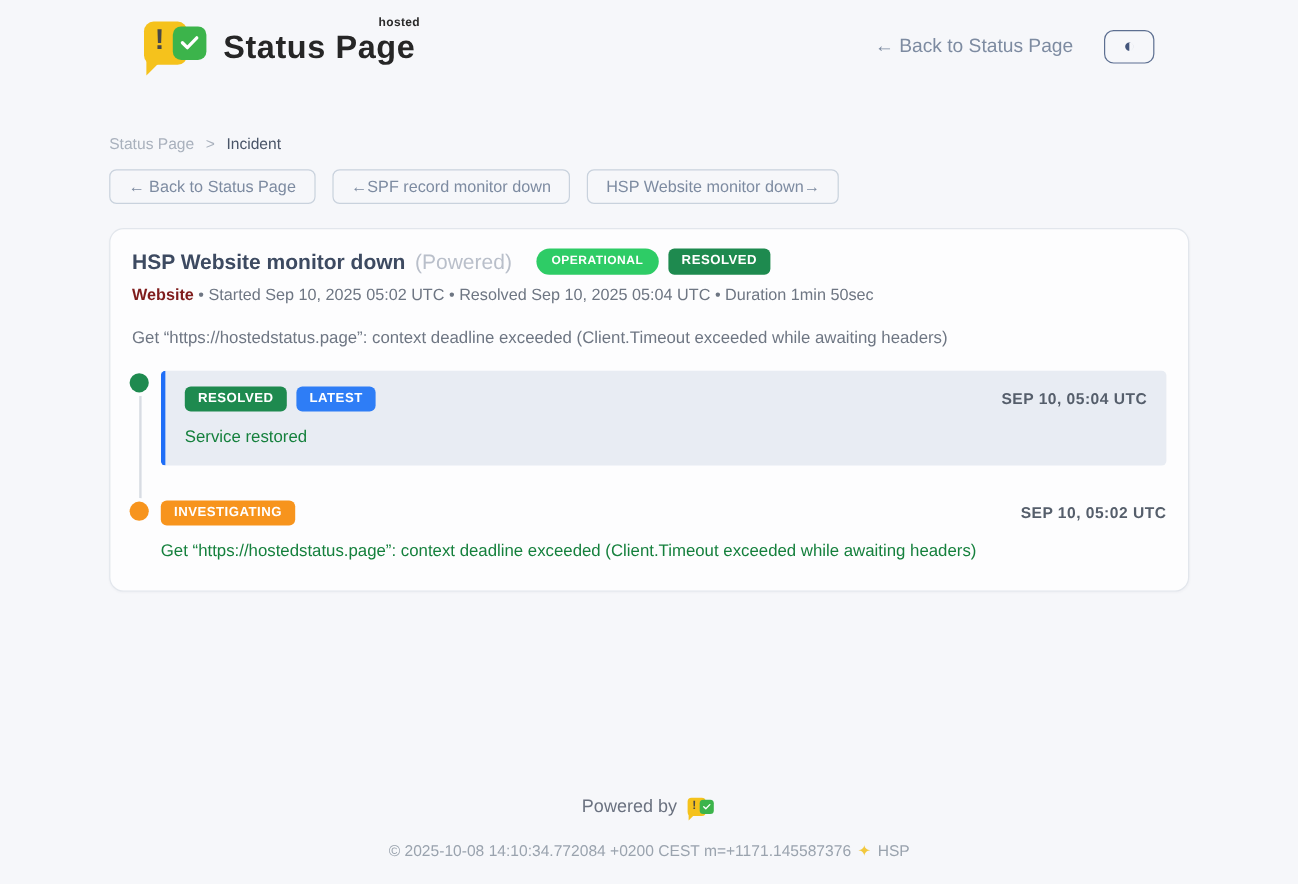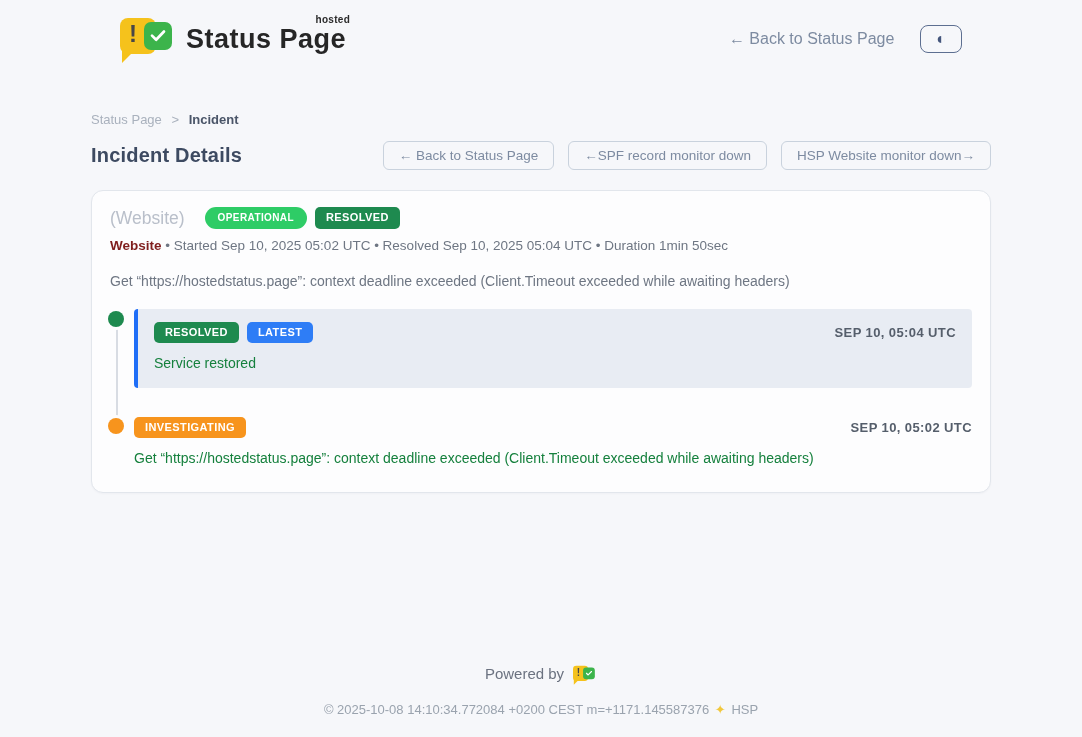--- a/index.html
+++ b/index.html
@@ -51,21 +51,21 @@
   }
   .theme-toggle {
     background: transparent; border: 1px solid #5d6f91; border-radius: 8px;
     padding: 3px 15px; font-size: 16px; color: #44567c; cursor: pointer; line-height: 20px;
   }
 
   
   .main { width: 900px; margin: 50px auto 0; }
   .breadcrumb { font-size: 13px; color: #a9b1bd; }
   .breadcrumb .sep { margin: 0 6px; }
-  .breadcrumb .current { color: #4a5568; font-weight: 700; }
+  .breadcrumb .current { color: #4a5568; font-weight: 400; }
 
   .title-row { display: flex; justify-content: space-between; align-items: center; margin-top: 14px; }
   .page-title { font-size: 20px; font-weight: 700; color: var(--heading, #3d4a61); letter-spacing: .2px; }
   .nav-btns { display: flex; gap: 14px; }
   .nav-btn {
     background: transparent; border: 1px solid #c9d2dd; border-radius: 6px;
     padding: 6px 15px; font-size: 13.5px; color: var(--muted, #7d8ba1);
     font-family: inherit; cursor: pointer; white-space: nowrap;
   }
 
@@ -155,31 +155,31 @@
 </header>
 
 <main class="main">
   <nav class="breadcrumb">
     <span class="root">Status Page</span>
     <span class="sep">&gt;</span>
     <span class="current">Incident</span>
   </nav>
 
   <div class="title-row">
-    <h1 class="page-title">Incident Details</h1>
     <div class="nav-btns">
       <button class="nav-btn">← Back to Status Page</button>
       <button class="nav-btn">←SPF record monitor down</button>
       <button class="nav-btn">HSP Website monitor down→</button>
     </div>
   </div>
 
   <section class="card">
     <div class="card-title-row">
-      <span class="card-scope">(Website)</span>
+      <span class="card-title">HSP Website monitor down</span>
+      <span class="card-scope">(Powered)</span>
       <span class="badge badge--pill badge--operational">OPERATIONAL</span>
       <span class="badge badge--resolved">RESOLVED</span>
     </div>
 
     <div class="card-meta">
       <b>Website</b>
       <span>• Started Sep 10, 2025 05:02 UTC • Resolved Sep 10, 2025 05:04 UTC • Duration 1min 50sec</span>
     </div>
 
     <p class="card-desc">Get “https://hostedstatus.page”: context deadline exceeded (Client.Timeout exceeded while awaiting headers)</p>

